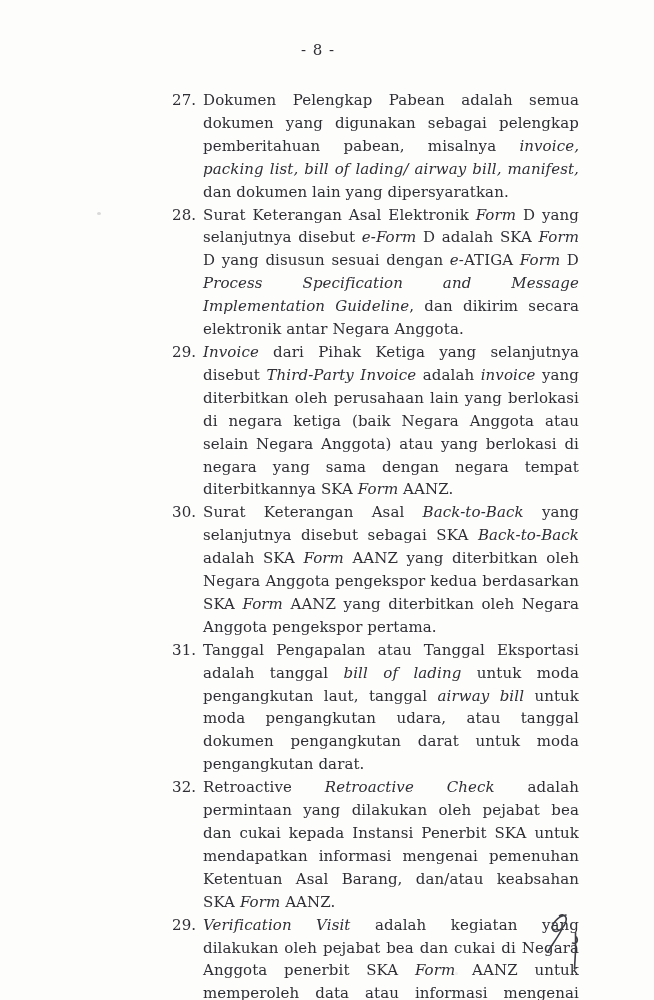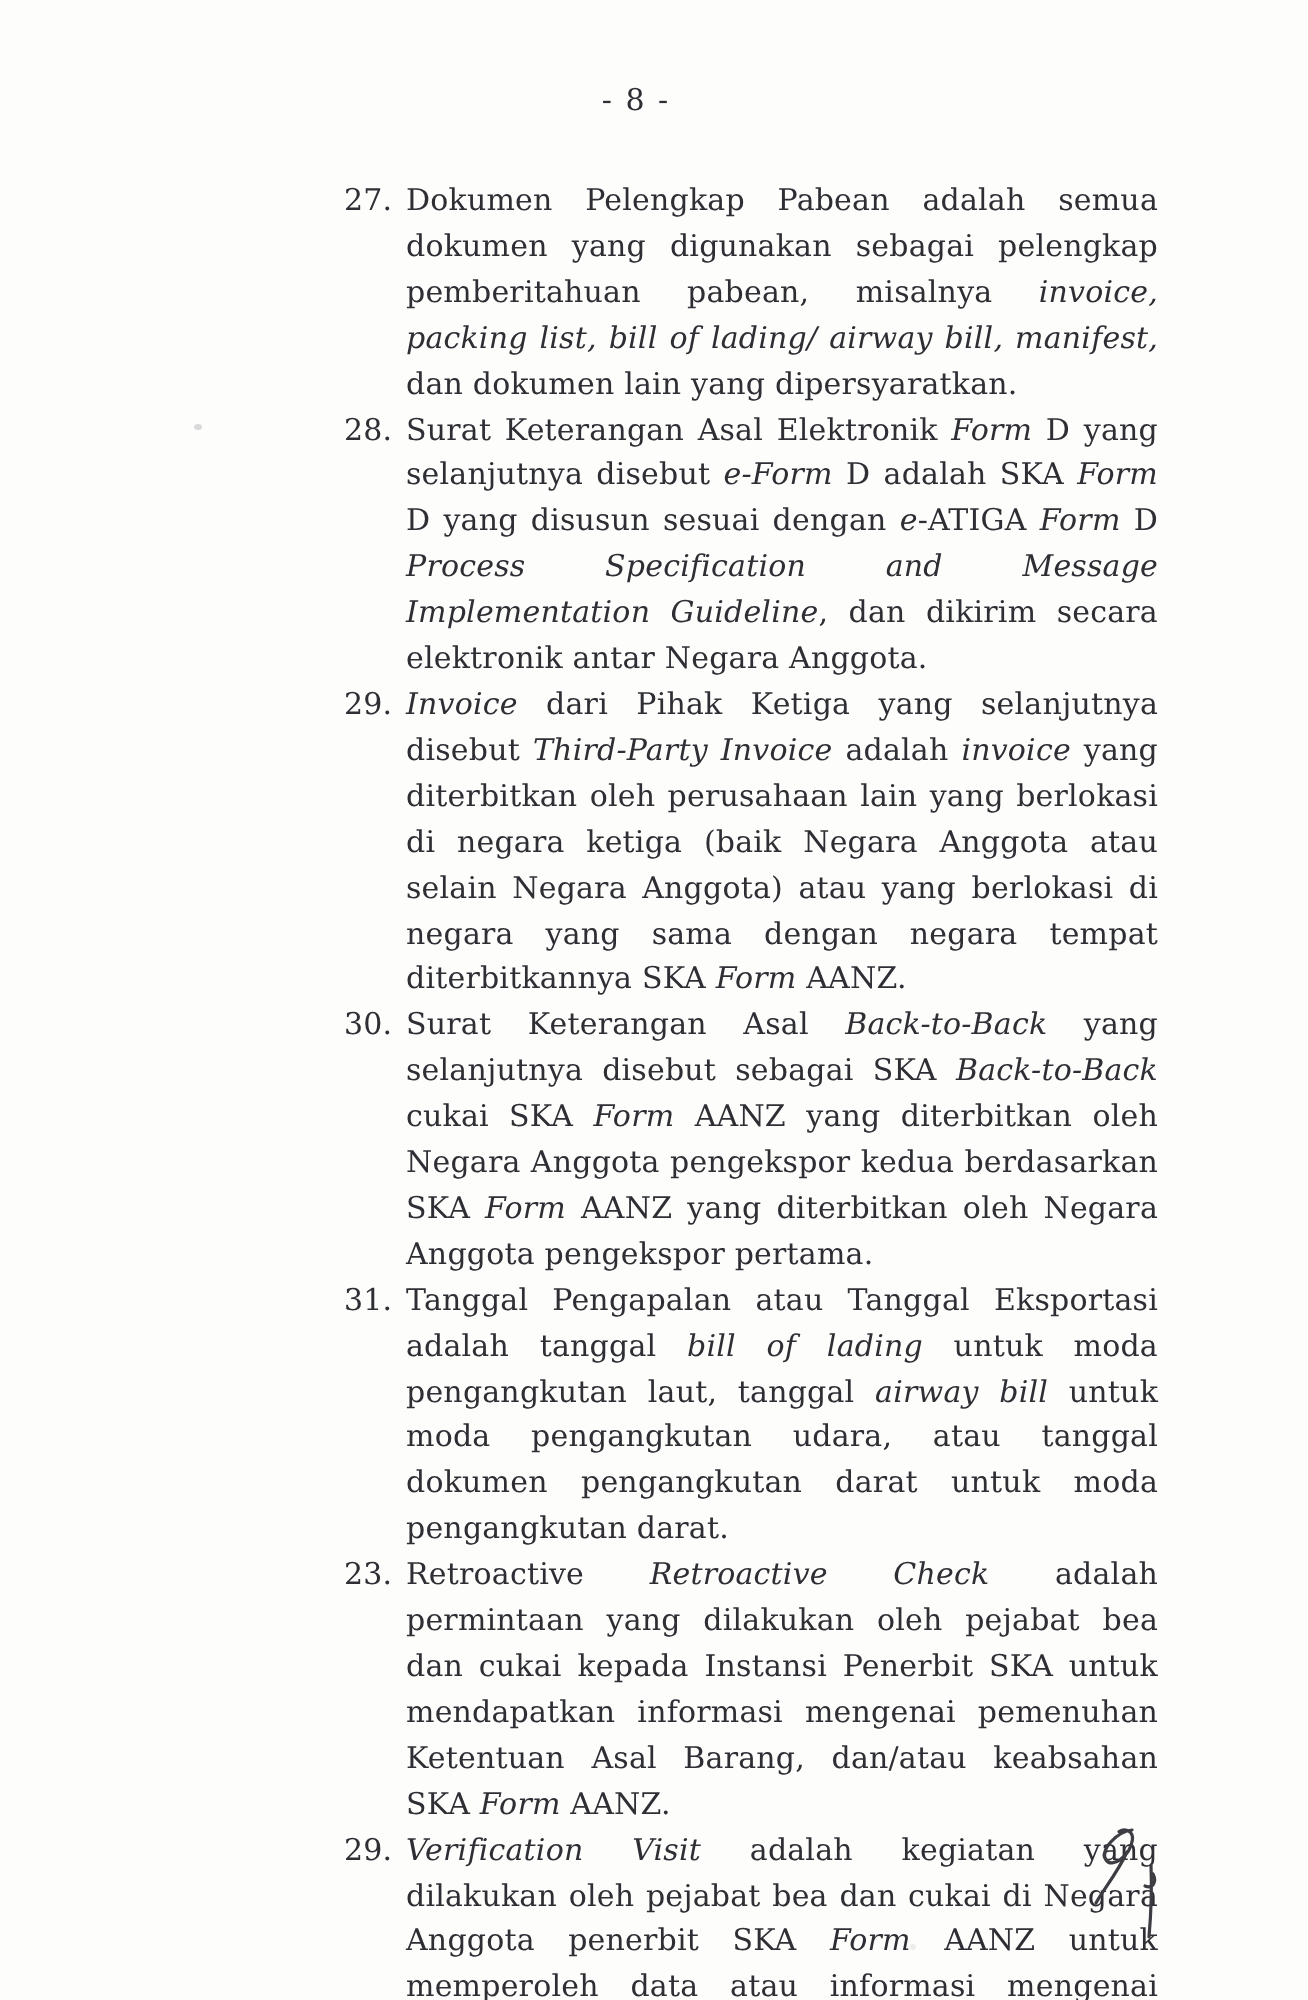--- a/index.html
+++ b/index.html
@@ -84,28 +84,28 @@
       <div class="def-item">
         <div class="def-num">28.</div>
         <div class="def-body"><span>Surat Keterangan Asal Elektronik </span><em>Form</em><span> D yang selanjutnya disebut </span><em>e-Form</em><span> D adalah SKA </span><em>Form</em><span> D yang disusun sesuai dengan </span><em>e</em><span>-ATIGA </span><em>Form</em><span> D </span><em>Process Specification and Message Implementation Guideline</em><span>, dan dikirim secara elektronik antar Negara Anggota.</span></div>
       </div>
       <div class="def-item">
         <div class="def-num">29.</div>
         <div class="def-body"><em>Invoice</em><span> dari Pihak Ketiga yang selanjutnya disebut </span><em>Third-Party Invoice</em><span> adalah </span><em>invoice</em><span> yang diterbitkan oleh perusahaan lain yang berlokasi di negara ketiga (baik Negara Anggota atau selain Negara Anggota) atau yang berlokasi di negara yang sama dengan negara tempat diterbitkannya SKA </span><em>Form</em><span> AANZ.</span></div>
       </div>
       <div class="def-item">
         <div class="def-num">30.</div>
-        <div class="def-body"><span>Surat Keterangan Asal </span><em>Back-to-Back</em><span> yang selanjutnya disebut sebagai SKA </span><em>Back-to-Back</em><span> cukai SKA </span><em>Form</em><span> AANZ yang diterbitkan oleh Negara Anggota pengekspor kedua berdasarkan SKA </span><em>Form</em><span> AANZ yang diterbitkan oleh Negara Anggota pengekspor pertama.</span></div>
+        <div class="def-body"><span>Surat Keterangan Asal </span><em>Back-to-Back</em><span> yang selanjutnya disebut sebagai SKA </span><em>Back-to-Back</em><span> adalah SKA </span><em>Form</em><span> AANZ yang diterbitkan oleh Negara Anggota pengekspor kedua berdasarkan SKA </span><em>Form</em><span> AANZ yang diterbitkan oleh Negara Anggota pengekspor pertama.</span></div>
       </div>
       <div class="def-item">
         <div class="def-num">31.</div>
         <div class="def-body"><span>Tanggal Pengapalan atau Tanggal Eksportasi adalah tanggal </span><em>bill of lading</em><span> untuk moda pengangkutan laut, tanggal </span><em>airway bill</em><span> untuk moda pengangkutan udara, atau tanggal dokumen pengangkutan darat untuk moda pengangkutan darat.</span></div>
       </div>
       <div class="def-item">
-        <div class="def-num">23.</div>
+        <div class="def-num">32.</div>
         <div class="def-body"><span>Retroactive </span><em>Retroactive Check</em><span> adalah permintaan yang dilakukan oleh pejabat bea dan cukai kepada Instansi Penerbit SKA untuk mendapatkan informasi mengenai pemenuhan Ketentuan Asal Barang, dan/atau keabsahan SKA </span><em>Form</em><span> AANZ.</span></div>
       </div>
       <div class="def-item">
         <div class="def-num">29.</div>
         <div class="def-body"><em>Verification Visit</em><span> adalah kegiatan yang dilakukan oleh pejabat bea dan cukai di Negara Anggota penerbit SKA </span><em>Form</em><span> AANZ untuk memperoleh data atau informasi mengenai pemenuhan Ketentuan Asal Barang, dan/atau keabsahan SKA </span></div>
       </div>
     </div>
 
   <svg class="paraf" viewBox="0 0 100 80" aria-hidden="true">
     <path d="M46 20 C38 21 30 30 33 35 C36 39.5 45 33 46.2 25 C46.8 21 43 18.6 39.5 20.8 M43.5 31 C39 41 31.5 50 28 56.5"></path>

